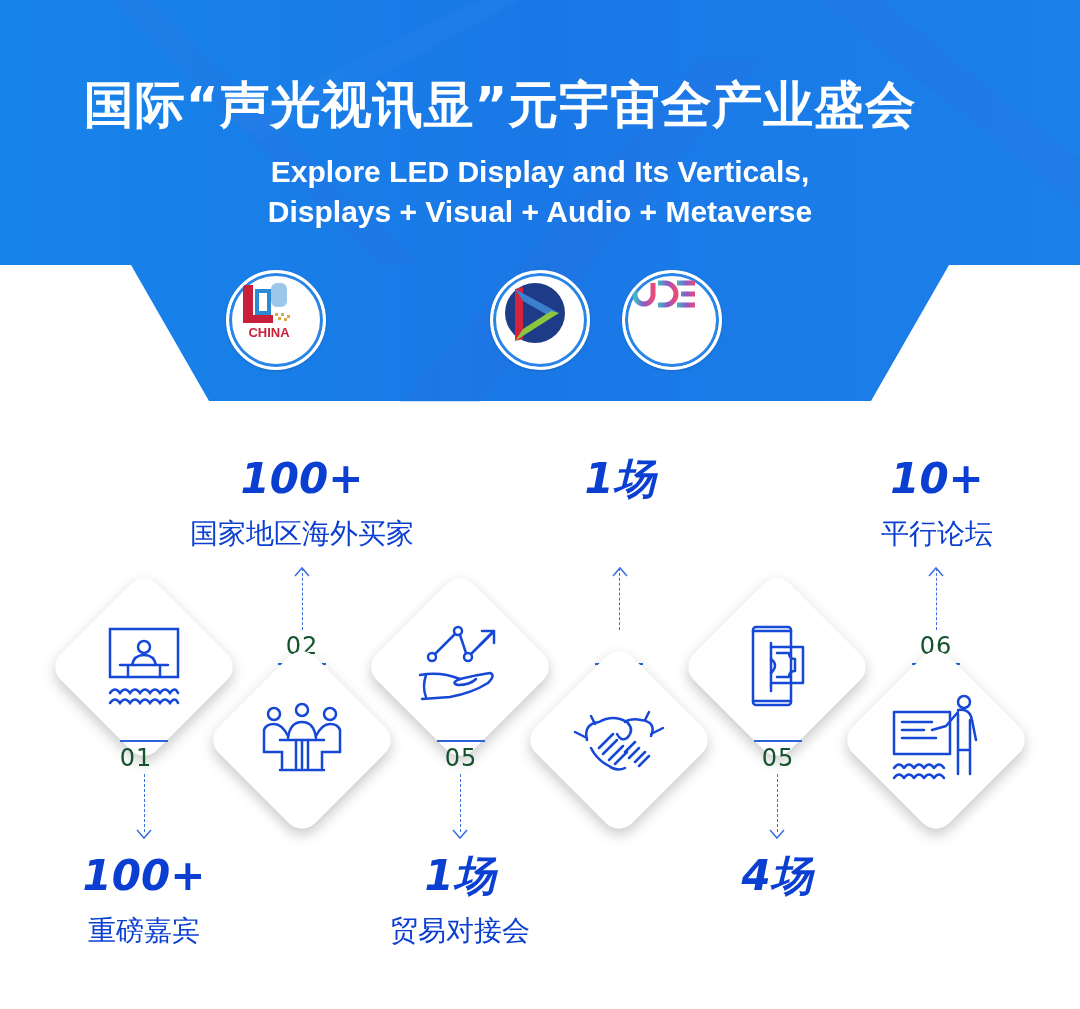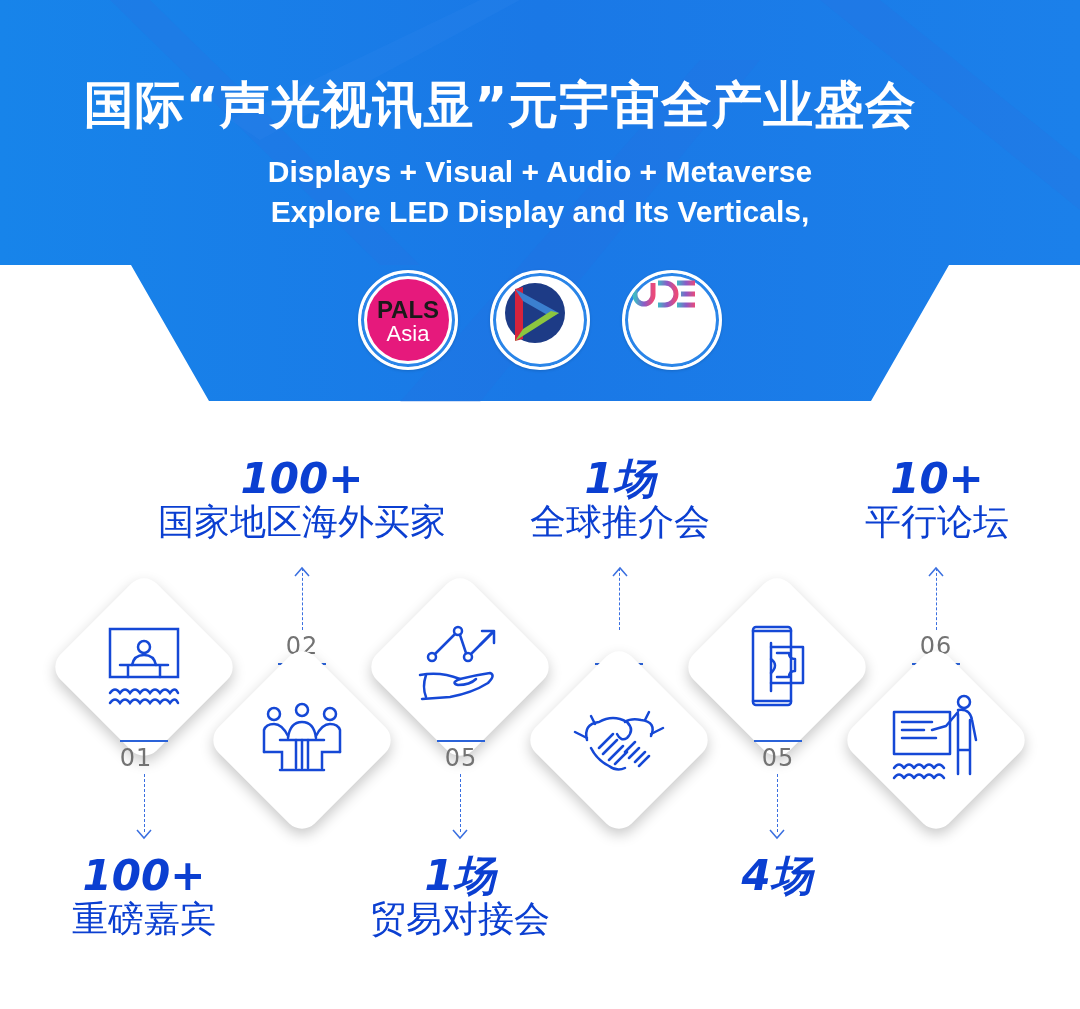--- a/index.html
+++ b/index.html
@@ -30,29 +30,29 @@
   .diamond-wrap { position: absolute; width: 200px; height: 200px; }
   .diamond {
     position: absolute; left: 32px; top: 32px; width: 136px; height: 136px;
     background: #ffffff; border-radius: 18px; transform: rotate(45deg);
     box-shadow: 4px 4px 14px rgba(0,0,0,0.22);
   }
   .diamond-icon { position: absolute; left: 50px; top: 50px; width: 100px; height: 100px; }
 
   .hline { position: absolute; width: 48px; height: 2px; background: #2b63d9; }
   .step-num {
-    position: absolute; width: 80px; text-align: center; color: #737373;
+    position: absolute; width: 80px; text-align: center; color: #14532d;
     font-size: 24px; font-family: "DejaVu Sans", sans-serif; letter-spacing: 1px;
   }
   .dash { position: absolute; width: 0; border-left: 1.5px dashed #3a6fe0; }
   .arrow { position: absolute; width: 16px; height: 12px; }
 
   .stat { position: absolute; width: 320px; text-align: center; color: #0b3fd1; }
   .stat-num { font-size: 42px; font-weight: bold; line-height: 46px; font-family: "DejaVu Sans", sans-serif; font-style: italic; }
-  .stat-label { font-size: 36px; line-height: 40px; font-family: Liberation Serif, serif; }
+  .stat-label { font-size: 28px; line-height: 40px; font-family: Liberation Serif, serif; margin-top: 12px; }
 </style>
 </head>
 <body>
 
 <div class="banner">
   <svg width="1080" height="402" viewBox="0 0 1080 402">
     <defs>
       <linearGradient id="bg" x1="0" y1="0" x2="1" y2="0">
         <stop offset="0" stop-color="#1784ea"></stop>
         <stop offset="0.5" stop-color="#1a78e6"></stop>
@@ -61,29 +61,38 @@
     </defs>
     <path d="M0 0 H1080 V265 H949 L871 401 H209 L131 265 H0 Z" fill="url(#bg)"></path>
     <path d="M150 0 L420 265 L380 265 L110 0 Z" fill="#2a6fe0" opacity="0.25"></path>
     <path d="M400 402 L700 60 L760 60 L480 402 Z" fill="#2a6fe0" opacity="0.22"></path>
     <path d="M820 0 L1080 210 L1080 160 L880 0 Z" fill="#2a6fe0" opacity="0.25"></path>
     <path d="M230 120 L480 0 L520 0 L260 140 Z" fill="#3d8ff0" opacity="0.15"></path>
   </svg>
 
   <div class="title-cn">国际“声光视讯显”元宇宙全产业盛会</div>
   <div class="title-en">
+    <div>Explore LED Display and Its Verticals,</div>
     <div>Displays + Visual + Audio + Metaverse</div>
-    <div>Explore LED Display and Its Verticals,</div>
-  </div>
-
-  <div class="logo" style="left:358px;">
-    <svg width="94" height="94" viewBox="0 0 94 94">
-      <circle cx="47" cy="47" r="41" fill="#e6197c"></circle>
-      <text x="47" y="45" text-anchor="middle" font-family="Liberation Sans, sans-serif" font-weight="bold" font-size="24" fill="#1a1a1a">PALS</text>
-      <text x="47" y="68" text-anchor="middle" font-family="Liberation Sans, sans-serif" font-size="22" fill="#ffffff">Asia</text>
+  </div>
+
+  <div class="logo" style="left:226px;">
+    <svg width="80" height="80" viewBox="0 0 80 80">
+      <rect x="14" y="12" width="10" height="38" fill="#c8203a"></rect>
+      <rect x="14" y="42" width="30" height="8" fill="#c8203a"></rect>
+      <rect x="28" y="18" width="12" height="22" fill="none" stroke="#2a8ad6" stroke-width="4"></rect>
+      <rect x="42" y="10" width="16" height="24" rx="6" fill="#9cc6ea"></rect>
+      <g fill="#d8a84a">
+          <rect x="46" y="40" width="3" height="3"></rect>
+          <rect x="52" y="40" width="3" height="3"></rect>
+          <rect x="58" y="42" width="3" height="3"></rect>
+          <rect x="49" y="44" width="3" height="3"></rect>
+          <rect x="55" y="45" width="3" height="3"></rect>
+        </g>
+      <text x="40" y="64" text-anchor="middle" font-family="Liberation Sans, sans-serif" font-weight="bold" font-size="13" fill="#c8203a">CHINA</text>
     </svg>
   </div>
   <div class="logo" style="left:490px;">
     <svg width="80" height="80" viewBox="0 0 80 80">
       <circle cx="42" cy="40" r="30" fill="#1d3b86"></circle>
       <path d="M22 16 L30 14 L30 66 L22 68 Z" fill="#d6233c"></path>
       <path d="M22 16 L66 40 L58 44 L30 28 Z" fill="#3b7fcf"></path>
       <path d="M22 68 L66 40 L58 38 L30 56 Z" fill="#8cc63f"></path>
     </svg>
   </div>
@@ -102,21 +111,20 @@
     </svg>
   </div>
 </div>
 
 <div class="stat" style="left:142px; top:456px;">
   <div class="stat-num">100+</div>
   <div class="stat-label">国家地区海外买家</div>
 </div>
 <div class="stat" style="left:460px; top:456px;">
   <div class="stat-num">1场</div>
-  <div class="stat-label">全球推介会</div>
 </div>
 <div class="stat" style="left:777px; top:456px;">
   <div class="stat-num">10+</div>
   <div class="stat-label">平行论坛</div>
 </div>
 
 <svg class="arrow" style="left:294px; top:566px;" viewBox="0 0 16 12">
     <path d="M1 10 L8 2 L15 10" stroke="#3a6fe0" stroke-width="1.5" fill="none"></path>
   </svg>
 <div class="dash" style="left:302px; top:568px; height:62px;"></div>

